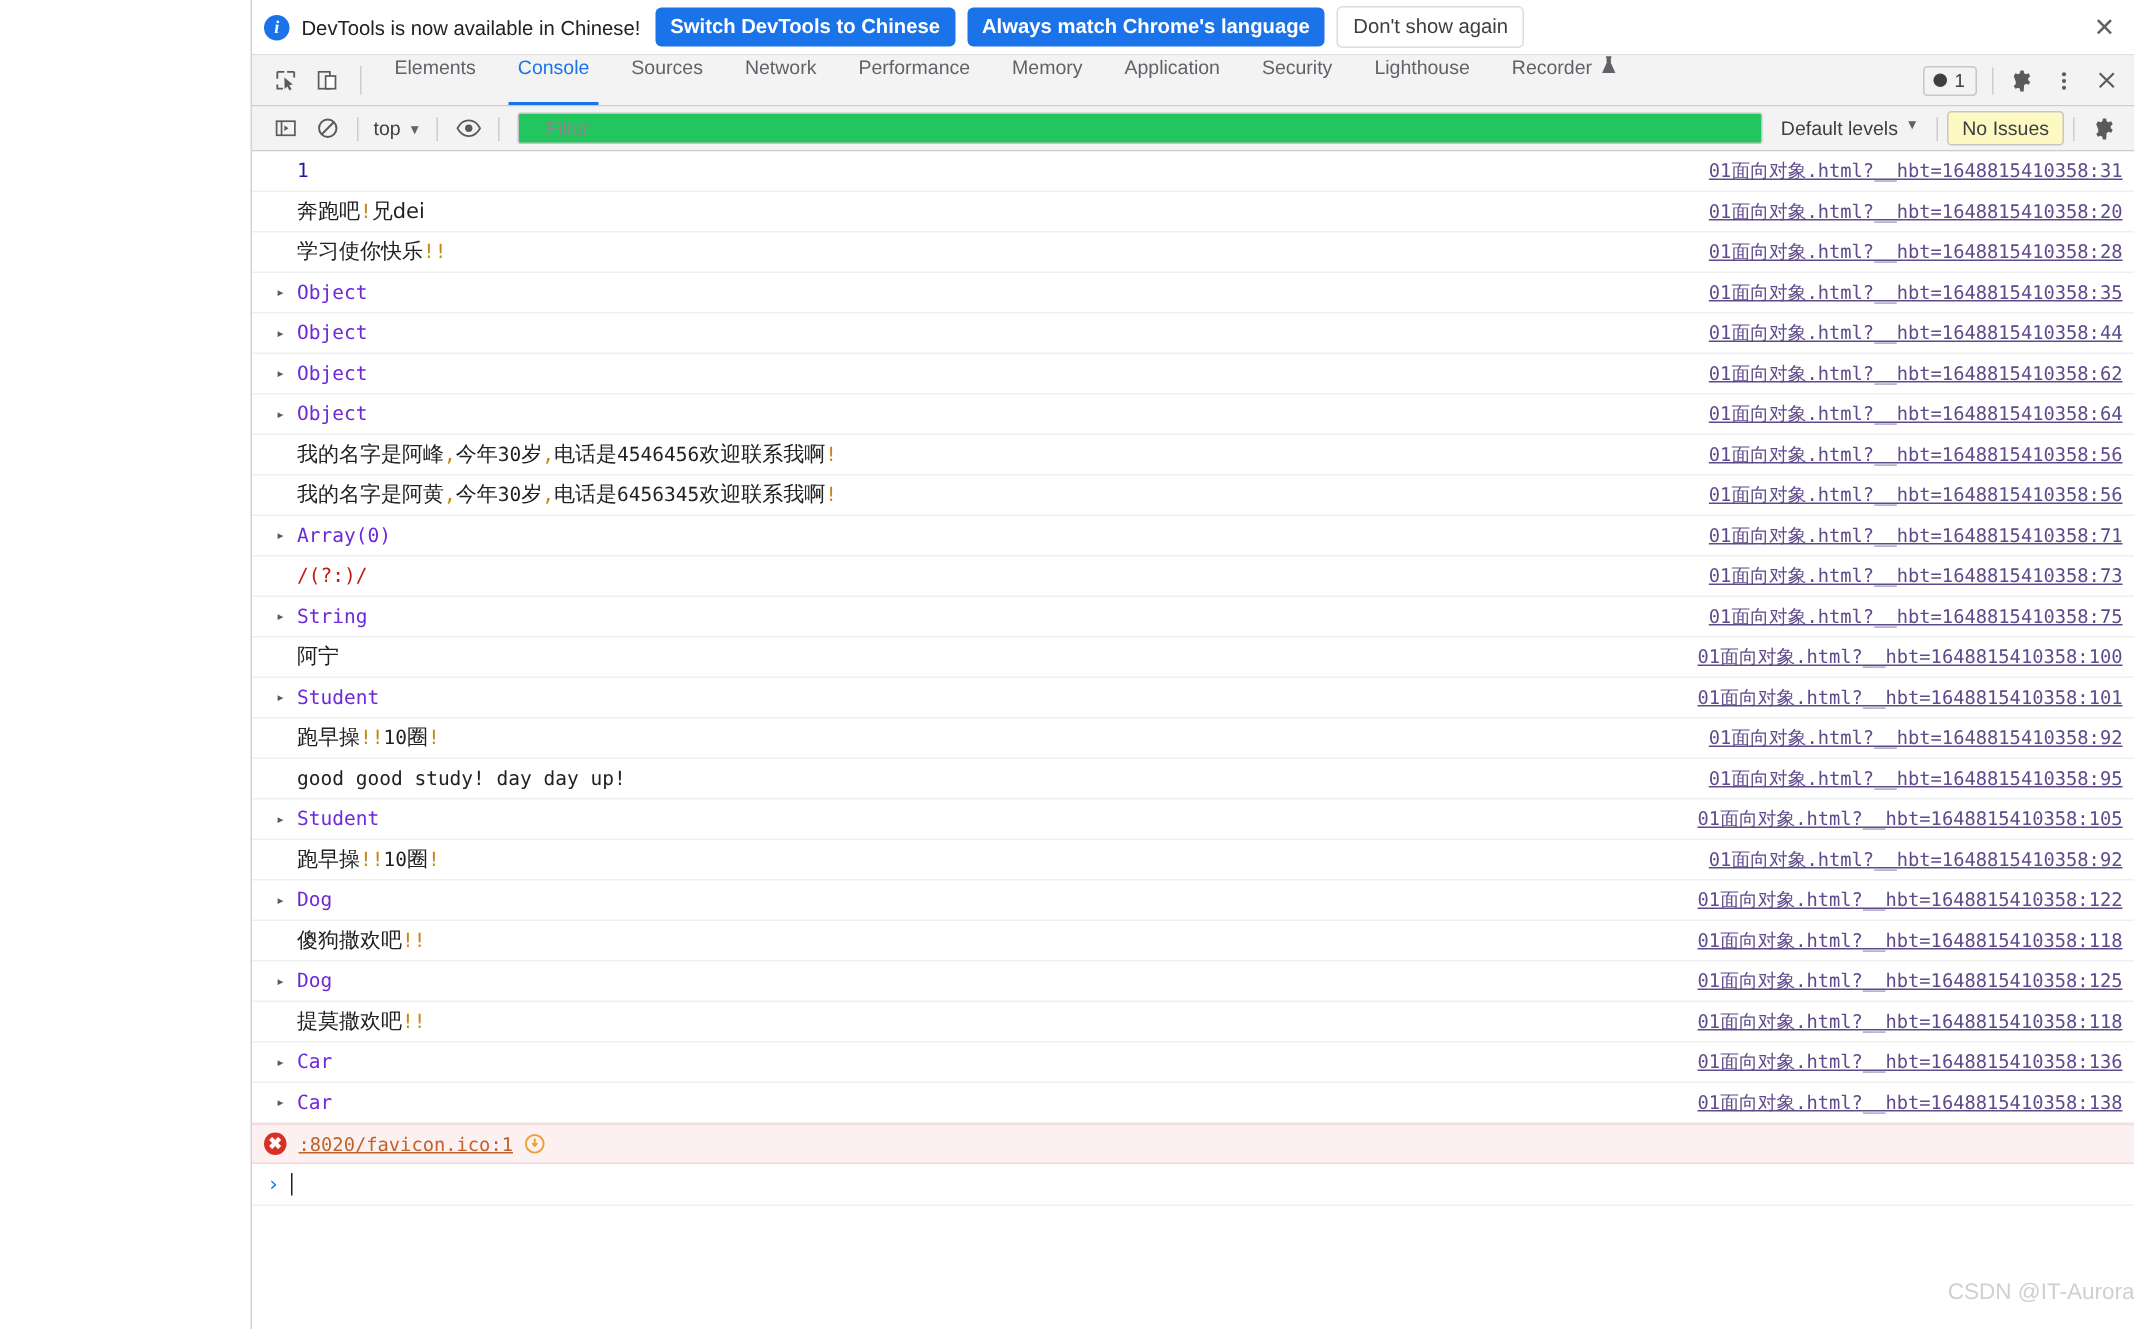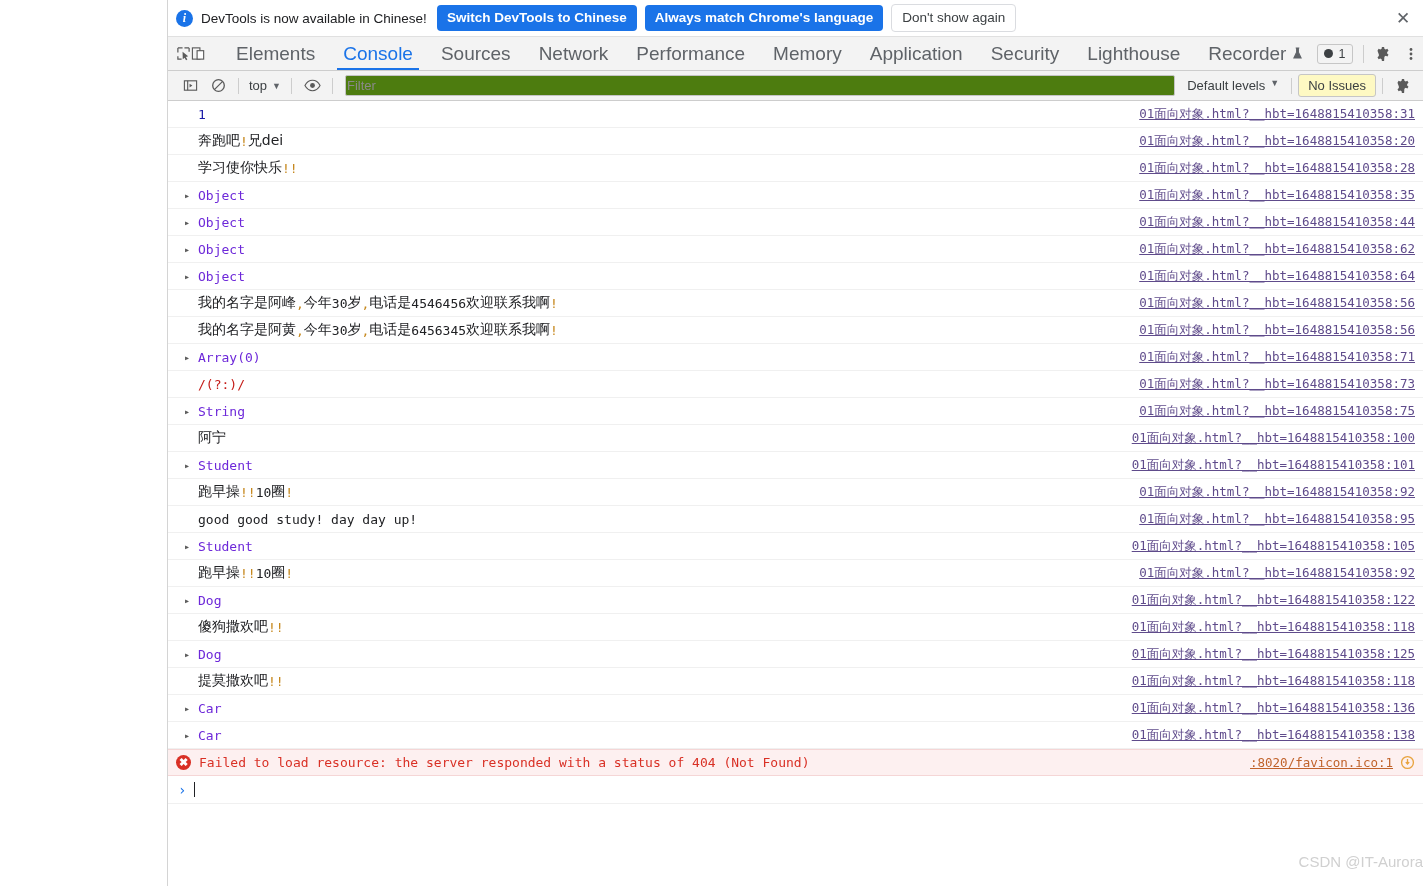--- a/index.html
+++ b/index.html
@@ -57,21 +57,21 @@
     height:34px; min-height:34px; background:#f3f3f3;
     border-bottom:1px solid #cdcdcd;
     display:flex; align-items:stretch; padding-left:8px;
   }
   .tb-icon {
     width:28px; display:flex; align-items:center; justify-content:center;
     cursor:pointer; color:#5a5a5a;
   }
   .tb-sep { width:1px; background:#cdcdcd; margin:7px 8px; }
   .tab {
-    display:flex; align-items:center; padding:0 14px; font-size:19px;
+    display:flex; align-items:flex-start; padding:0 14px; font-size:13px;
     color:#5f6368; cursor:pointer; white-space:nowrap; position:relative;
   }
   .tab.active { color:#1a73e8; }
   .tab.active::after {
     content:""; position:absolute; left:8px; right:8px; bottom:0;
     height:2px; background:#1a73e8;
   }
   .tab .flask { margin-left:6px; display:inline-flex; }
   .tabbar-right { margin-left:auto; display:flex; align-items:center; padding-right:6px; gap:2px; }
   .err-badge {
@@ -96,23 +96,23 @@
     width:28px; height:24px; display:flex; align-items:center; justify-content:center;
     cursor:pointer; color:#5a5a5a;
   }
   .fb-sep { width:1px; height:16px; background:#cdcdcd; margin:0 6px; }
   .ctx-select {
     display:flex; align-items:center; gap:5px; font-size:13px; color:#3c4043;
     cursor:pointer; padding:0 4px;
   }
   .caret { font-size:9px; color:#5f6368; }
   .filter-input {
-    flex:1; height:21px; margin:0 6px; background:#4d7c0f;
+    flex:1; height:21px; margin:0 6px; background:#22c55e;
     border:1px solid #c4c4c4; border-radius:2px;
-    font-size:13px; color:#202124; padding:0 1px;
+    font-size:13px; color:#202124; padding:0 18px;
     font-family:"Liberation Sans", sans-serif; outline:none;
   }
   .filter-input::placeholder { color:#8a8a8a; }
   .levels-select {
     display:flex; align-items:flex-start; gap:5px; font-size:13px; color:#3c4043;
     cursor:pointer; padding:0 6px; white-space:nowrap;
   }
   .issues-btn {
     border:1px solid #c6c6c6; border-radius:3px; background:#fef9c3;
     font-size:13px; color:#3c4043; padding:3px 9px; cursor:pointer;
@@ -504,21 +504,20 @@
             <span class="msg has-arrow">
               <span class="arrow">▸</span>
               <span class="txt-objname">Car</span>
             </span>
             <span class="src-link">01面向对象.html?__hbt=1648815410358:138</span>
           </div>
         </div>
 
       <div class="row error">
         <span class="err-icon">✖</span>
-        <span class="err-text">Failed to load resource: the server responded with a status of 404 (Not Found)</span>
         <span class="err-link">:8020/favicon.ico:1</span>
         <span class="reload-icon">
           <svg width="15" height="15" viewBox="0 0 16 16">
             <circle cx="8" cy="8" r="6.3" stroke="#e8a33d" stroke-width="1.4" fill="none"></circle>
             <path d="M8 4.2v5.2M6.2 7.6L8 9.6l1.8-2" stroke="#e8a33d" stroke-width="1.4" fill="none"></path>
           </svg>
         </span>
       </div>
 
       <div class="prompt-row">

